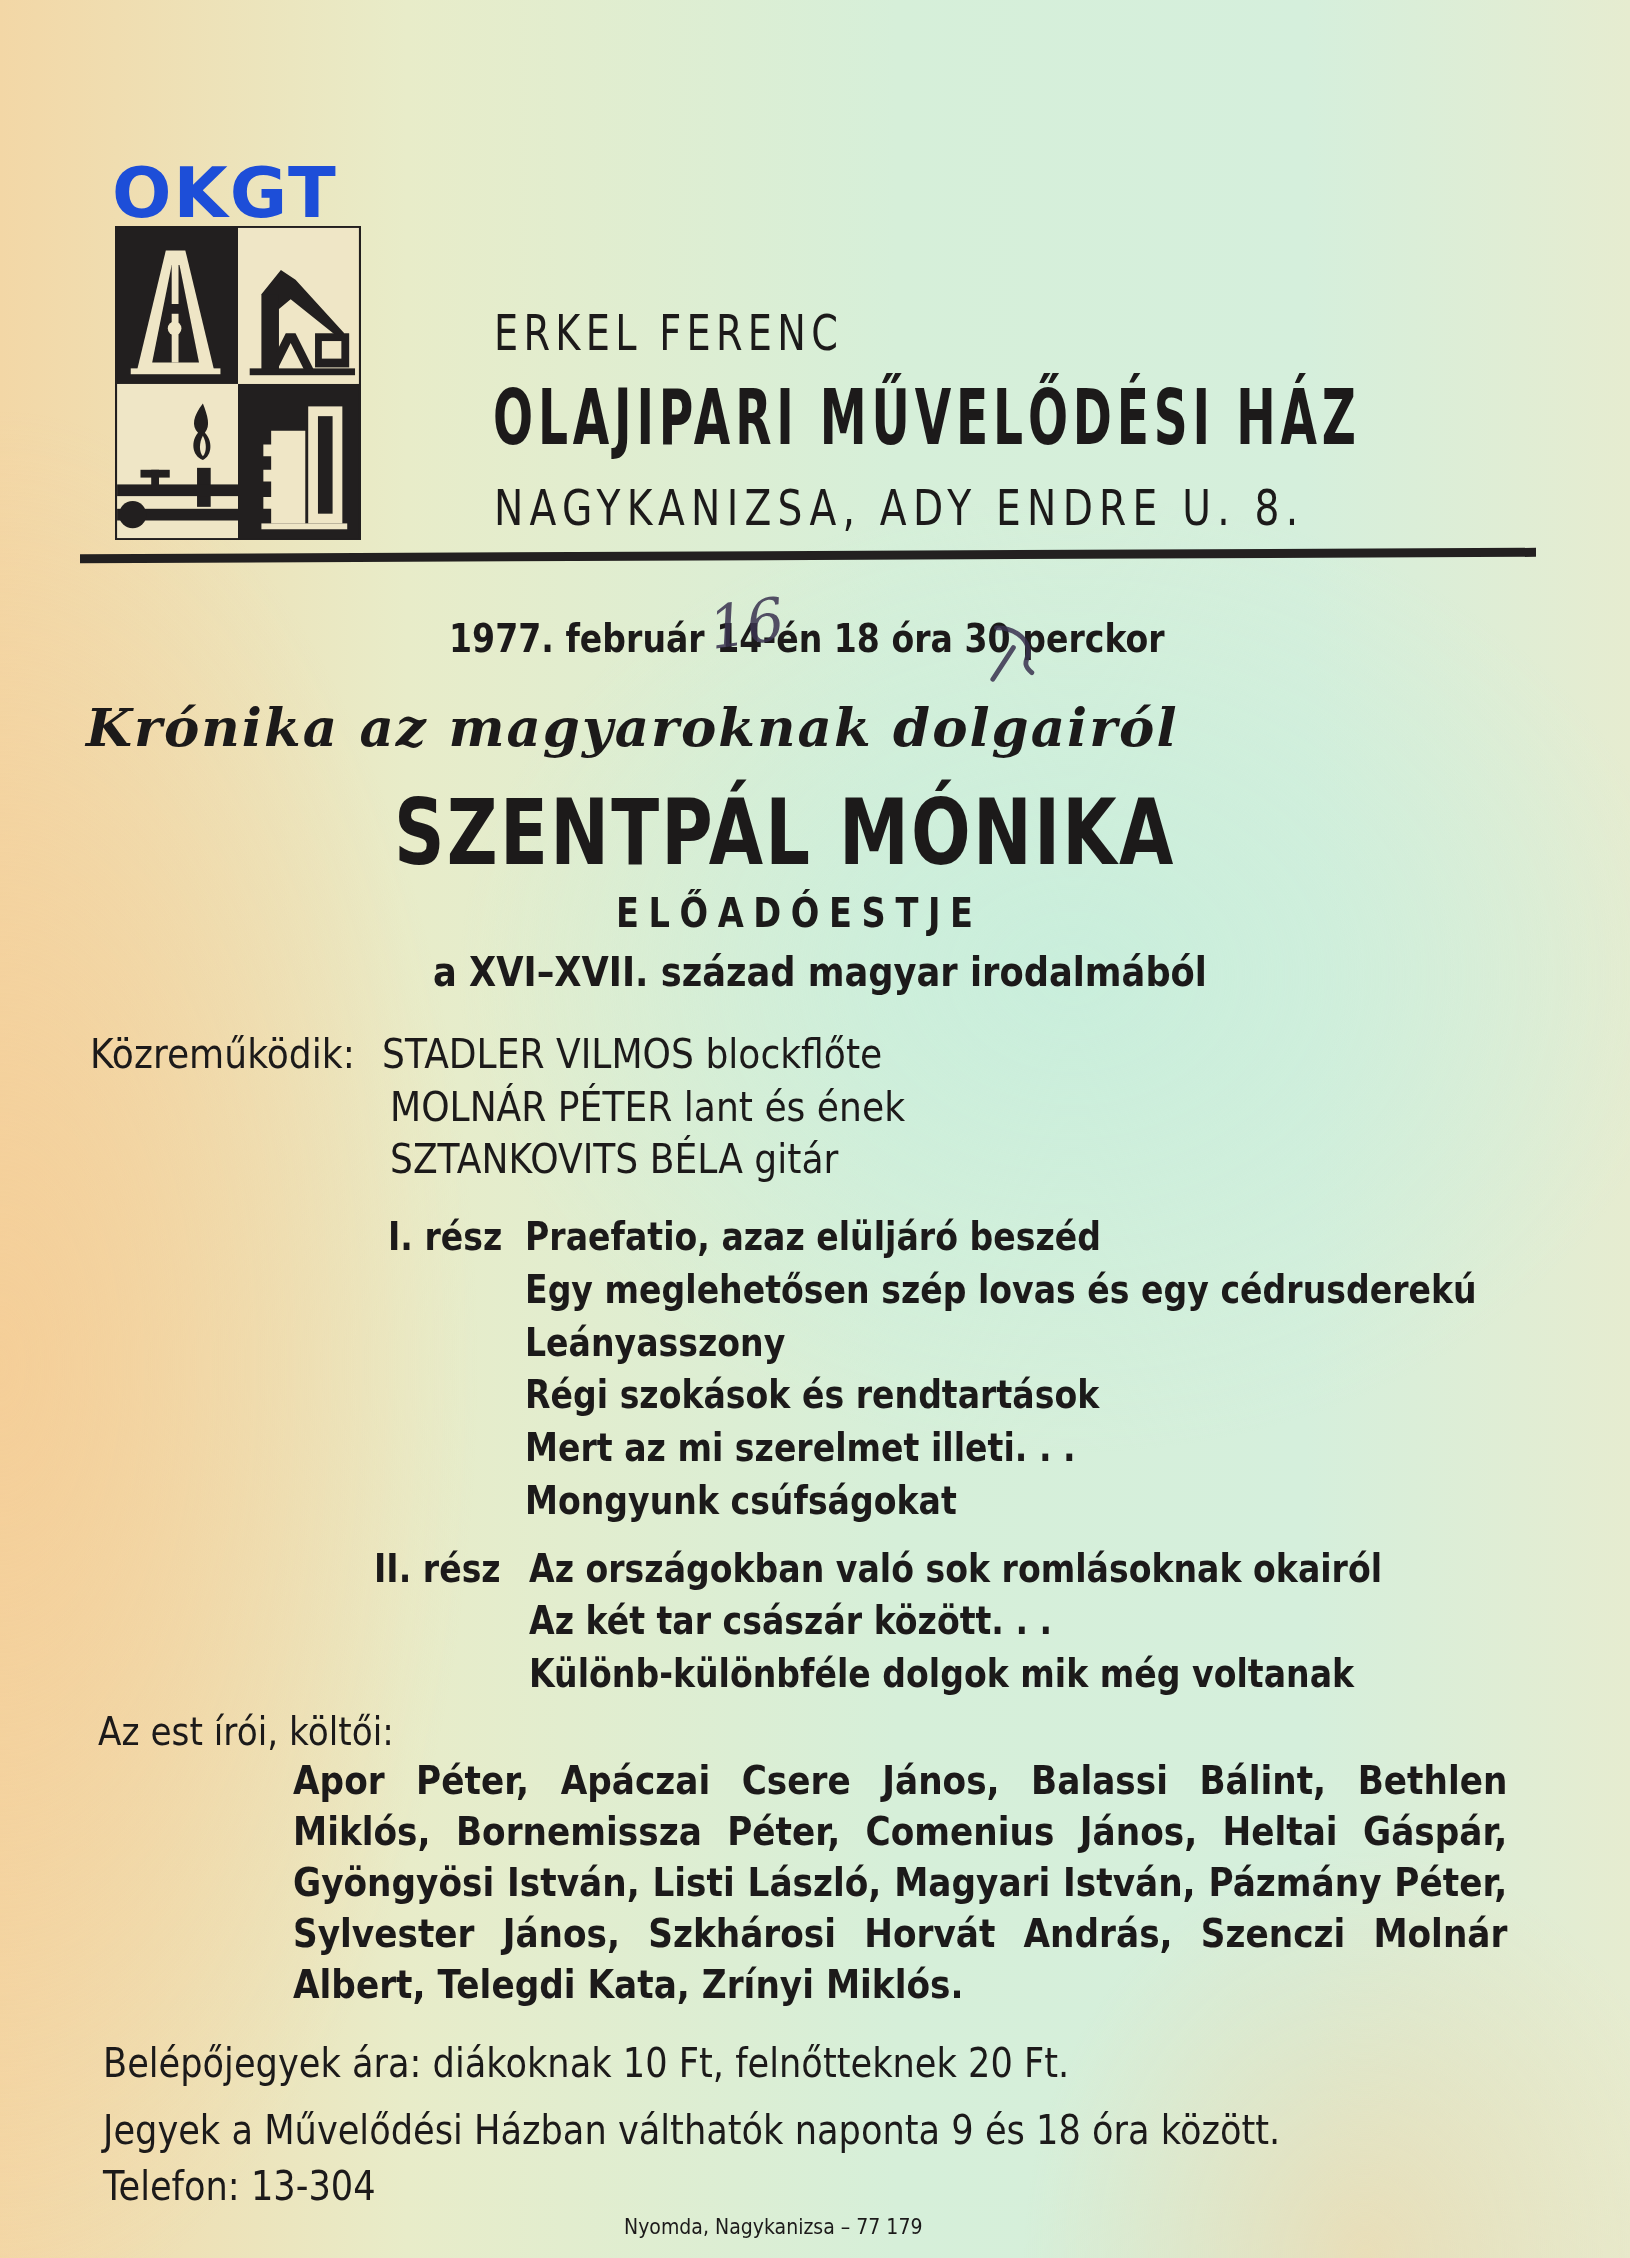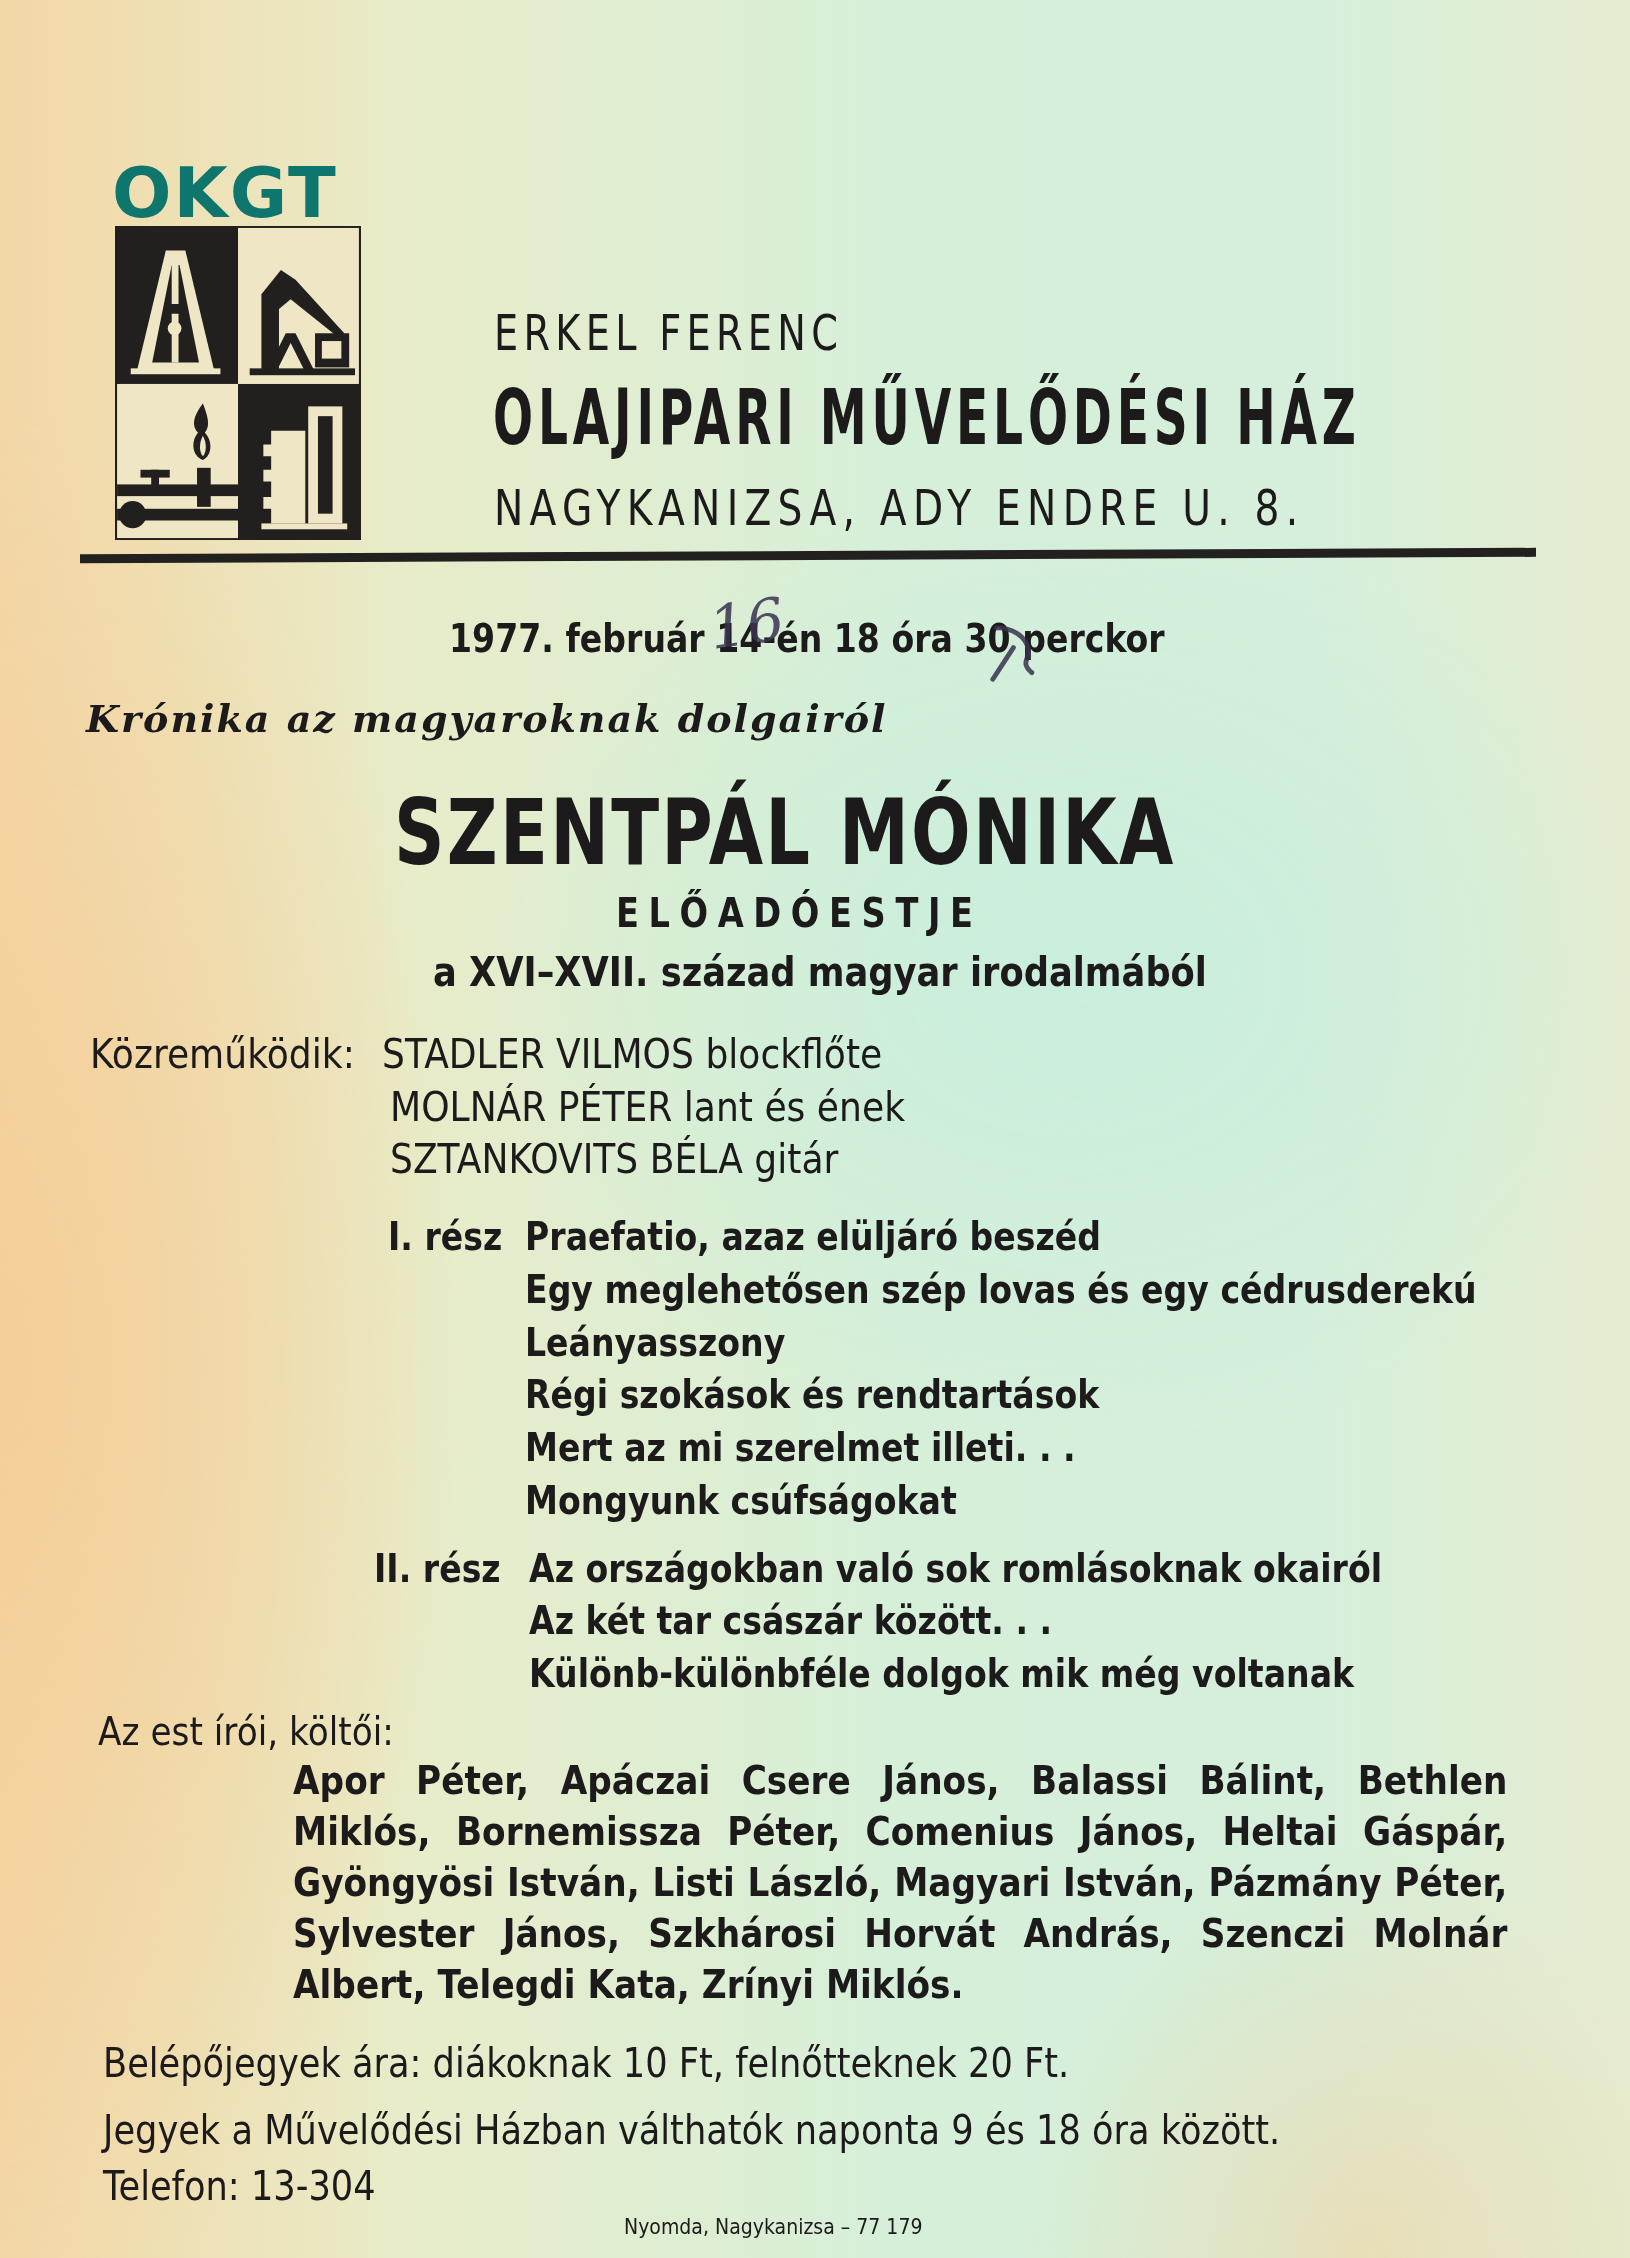--- a/index.html
+++ b/index.html
@@ -11,35 +11,35 @@
       radial-gradient(ellipse 488px 585px at 1365px 2259px, rgba(240,215,170,0.7), rgba(240,215,170,0) 70%),
       linear-gradient(90deg, #f3d7a6 0%, #e8ecc9 25%, #d6efd9 55%, #d5efdc 80%, #e6ecd0 100%);
     color: #1c1a1a;
     font-family: "Liberation Sans", sans-serif;
   }
   .abs { position: absolute; white-space: nowrap; }
   .cond { transform-origin: left top; }
 
   
   #logo { position: absolute; left: 112px; top: 158px; width: 254px; height: 382px; }
-  .okgt { position:absolute; left:0; top:0; font-family:"DejaVu Sans", sans-serif; font-weight:bold; font-size:70px; letter-spacing:2px; line-height:70px; color:#0f766e; transform: scaleX(1.0); }
+  .okgt { position:absolute; left:0; top:0; font-family:"DejaVu Sans", sans-serif; font-weight:bold; font-size:70px; letter-spacing:2px; line-height:70px; color:#1d4ed8; transform: scaleX(1.0); }
 
   
   .erkel { left: 494px; top: 305px; font-size: 49px; letter-spacing: 6.8px; transform: scaleX(0.78); font-family:"DejaVu Sans", sans-serif; }
   .olaj { left: 493px; top: 373px; font-size: 76px; font-weight: bold; letter-spacing: 7.8px; transform: scaleX(0.62); font-family:"DejaVu Sans", sans-serif; }
   .addr { left: 494px; top: 480px; font-size: 49px; letter-spacing: 7.8px; transform: scaleX(0.8); font-family:"DejaVu Sans", sans-serif; }
   .rule { position:absolute; left: 80px; top: 551px; width: 1456px; height: 8.8px; background:#232020; transform: rotate(-0.25deg); }
 
   
   .date { left: 449px; top: 616px; font-size: 39px; font-weight: bold; transform: scaleX(0.85); font-family:"DejaVu Sans", sans-serif; }
   .ink { position:absolute; font-family:"DejaVu Serif", serif; font-style: italic; color:#3a3350; opacity:0.85; }
   .ink1 { left: 709px; top: 589px; font-size: 59px; transform: rotate(-8deg); }
   .ink3 { left: 980px; top: 624px; font-size: 49px; transform: rotate(15deg); }
 
-  .kronika { left: 86px; top: 696px; font-size: 38px; font-weight: bold; font-style: italic; letter-spacing: 2px; font-family:"DejaVu Serif", serif; transform: scaleX(1.0); }
+  .kronika { left: 86px; top: 696px; font-size: 53px; font-weight: bold; font-style: italic; letter-spacing: 2px; font-family:"DejaVu Serif", serif; transform: scaleX(1.0); }
   .szentpal { left: 394px; top: 780px; font-size: 90px; font-weight: bold; letter-spacing: 2.9px; transform: scaleX(0.78); font-family:"DejaVu Sans", sans-serif; }
   .eloado { left: 616px; top: 889px; font-size: 41px; font-weight: bold; letter-spacing: 11.7px; transform: scaleX(0.82); font-family:"DejaVu Sans", sans-serif; }
   .xvi { left: 433px; top: 948px; font-size: 41px; font-weight: bold; transform: scaleX(0.86); font-family:"DejaVu Sans", sans-serif; }
 
   .kozre { left: 90px; top: 1030px; font-size: 41px; transform: scaleX(0.88); font-family:"DejaVu Sans", sans-serif; }
   .perf { font-size: 41px; transform: scaleX(0.88); font-family:"DejaVu Sans", sans-serif; left: 382px; }
 
   .part-label { font-size: 39px; font-weight: bold; transform: scaleX(0.85); font-family:"DejaVu Sans", sans-serif; }
   .item { font-size: 39px; font-weight: bold; transform: scaleX(0.85); font-family:"DejaVu Sans", sans-serif; }
 

